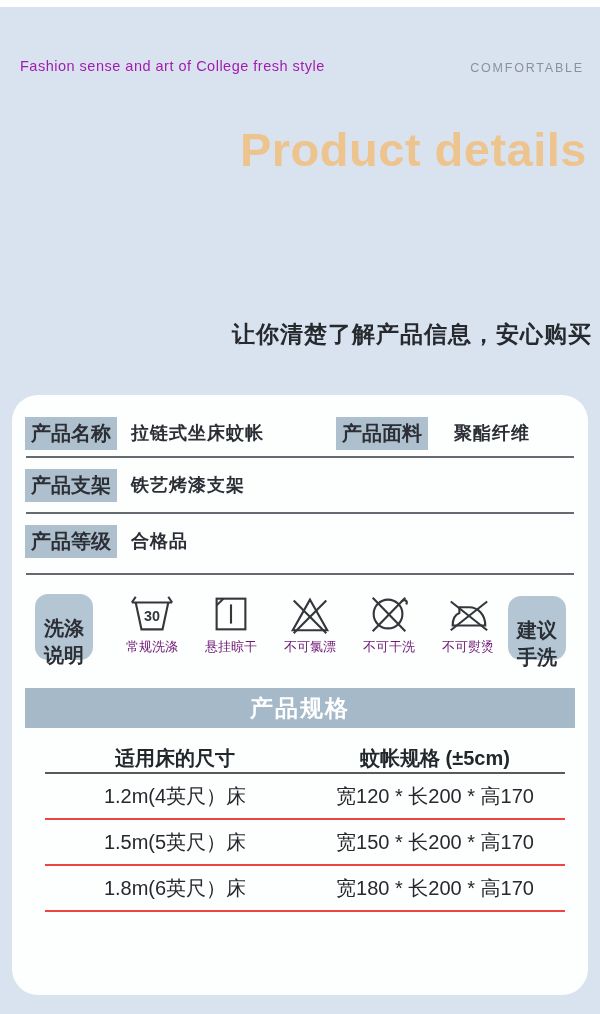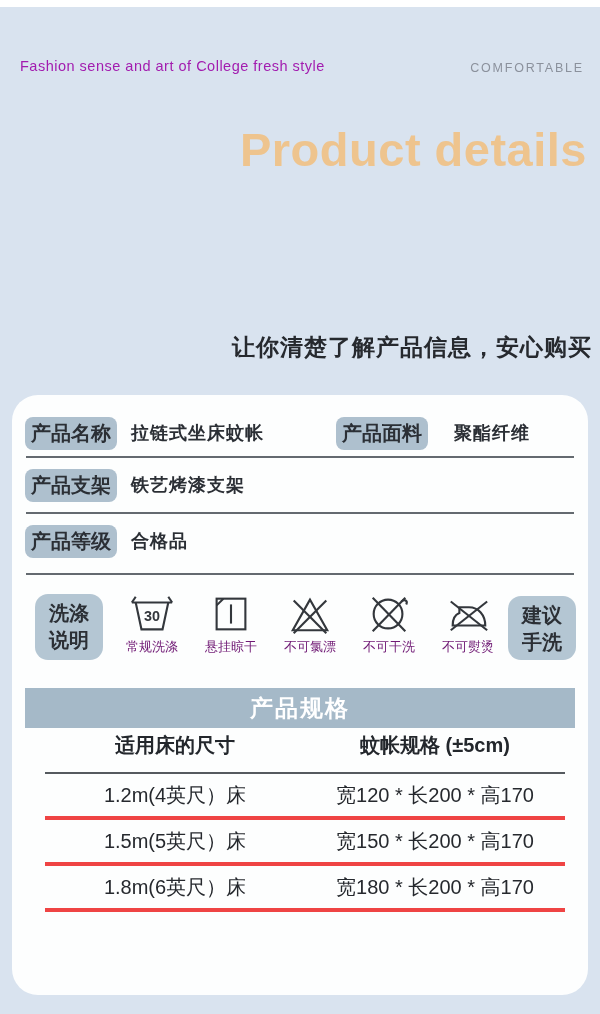--- a/index.html
+++ b/index.html
@@ -26,68 +26,68 @@
   .title-en {
     position:absolute; right:13px; top:122px;
     font-size:47px; font-weight:700; color:#eec48e; letter-spacing:0.5px;
   }
   .title-cn {
     position:absolute; right:8px; top:186px; text-align:right;
     font-size:57px; line-height:64px; font-weight:900; color:#121212;
     letter-spacing:3px;
   }
   .subtitle {
-    position:absolute; right:8px; top:332px;
+    position:absolute; right:8px; top:319px;
     font-size:23px; font-weight:700; color:#26292e; letter-spacing:1px;
   }
   .card {
     position:absolute; left:12px; top:395px;
     width:576px; height:600px; background:#fdfefe; border-radius:26px;
   }
   .info-row { position:absolute; left:0; width:576px; height:33px; }
   .badge {
     position:absolute; width:92px; height:33px; line-height:33px;
     background:#aec0ce; color:#2b2f35; text-align:center;
-    font-size:20px; font-weight:600; border-radius:8px;
+    font-size:20px; font-weight:600; border-radius:0;
   }
   .info-value {
     position:absolute; top:0; height:33px; line-height:33px;
     font-size:18px; font-weight:600; color:#2b2f35; letter-spacing:1px;
   }
   .divider {
     position:absolute; left:14px; width:548px; height:2px; background:#646a70;
   }
   .wash-badge {
-    position:absolute; width:68px; height:66px; background:#b4c6d3;
+    position:absolute; width:58px; height:66px; background:#b4c6d3;
     border-radius:13px; color:#2b2f35; text-align:center;
-    font-size:20px; font-weight:600; line-height:27px; padding-top:6px;
+    font-size:20px; font-weight:600; line-height:27px; padding-top:21px;
   }
   .wash-icons {
     position:absolute; left:103px; top:198px; width:390px; height:72px;
     display:flex; justify-content:space-between;
   }
   .wash-item { width:74px; text-align:center; }
   .wash-item svg { display:block; margin:0 auto; }
   .wash-label { font-size:13px; color:#701a75; font-weight:500; margin-top:3px; white-space:nowrap; }
   .specs-bar {
     position:absolute; left:13px; top:293px; width:550px; height:40px;
     background:#a5b9c8; color:#ffffff; text-align:center;
     font-size:23px; font-weight:600; line-height:40px; letter-spacing:2px;
   }
   .specs-table { position:absolute; left:33px; top:337px; width:520px; }
   .specs-header {
-    display:flex; height:42px; align-items:flex-start;
+    display:flex; height:42px; align-items:flex-end;
     border-bottom:2px solid #555a5f;
   }
   .specs-header div {
     width:50%; text-align:center; font-size:20px; font-weight:700; color:#23272c;
   }
   .spec-row {
     display:flex; height:46px; align-items:center;
-    border-bottom:4px solid #ef4444;
+    border-bottom:2px solid #ef4444;
   }
   .spec-row div {
     width:50%; text-align:center; font-size:20px; font-weight:500; color:#26292e;
   }
 </style>
 </head>
 <body>
 
 <div class="page">
   <div class="top-strip"></div>

